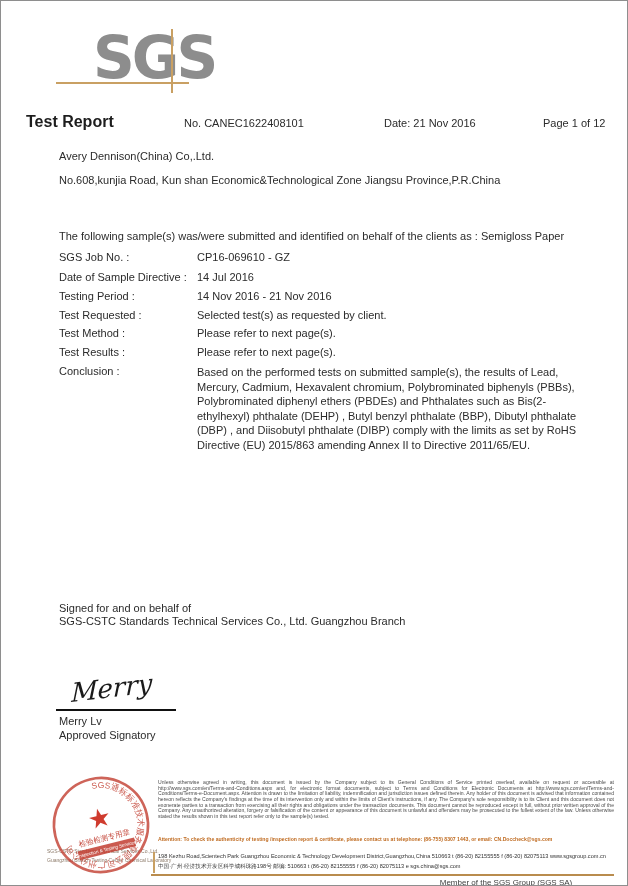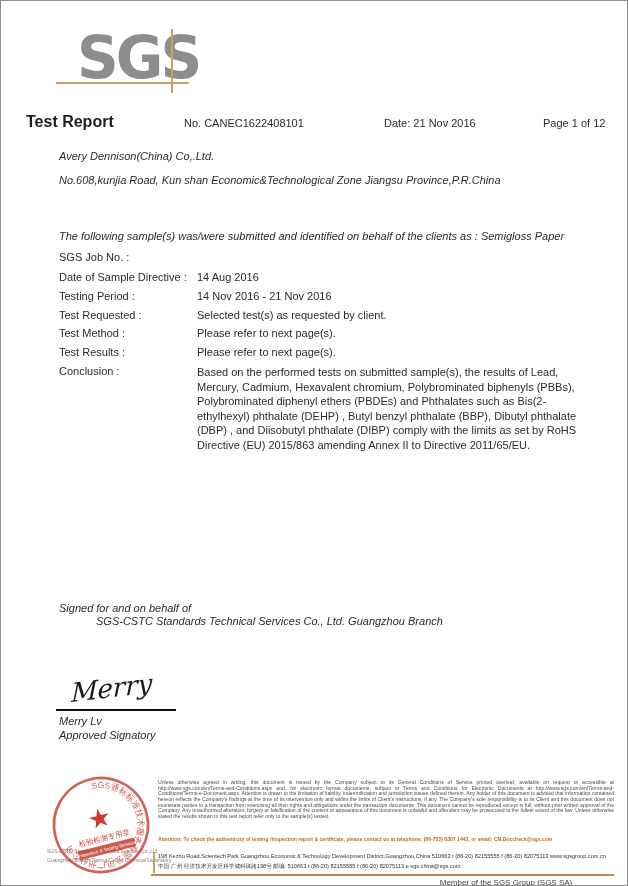--- a/index.html
+++ b/index.html
@@ -13,21 +13,21 @@
   .logo-text{
     font-family:"DejaVu Sans", sans-serif;font-weight:800;font-size:58px;
     color:#8d8d8d;letter-spacing:-3px;line-height:1;
   }
   .logo-hline{background:#c9a063;height:2px;}
   .logo-vline{background:#c9a063;width:2px;}
   
   .report-title{font-size:16px;font-weight:bold;color:#1d1d1d;}
   .header-meta{font-size:11px;color:#2b2b2b;}
   
-  .body-text{font-size:11px;color:#2b2b2b;line-height:1.35;font-style:italic;}
+  .body-text{font-size:11px;color:#2b2b2b;line-height:1.35;}
   .field-row{position:absolute;left:58px;display:flex;font-size:11px;}
   .field-label{width:138px;flex:0 0 138px;}
   .field-value{width:382px;}
   .conclusion-value{line-height:14.6px;}
   
   .sig-script{
     font-family:"DejaVu Serif", serif;font-style:italic;font-size:26px;color:#1a1a1a;
     display:inline-block;transform:rotate(-7deg) skewX(-8deg);
   }
   .sig-line{background:#111;height:2px;}
@@ -46,42 +46,43 @@
   .stamp-wrap{transform:rotate(-14deg);opacity:.92;}
   .stamp-company{
     font-size:5px;line-height:6.5px;color:#8d7b6a;white-space:nowrap;
   }
 </style>
 </head>
 <body>
 
 <div class="page">
 
-  <div class="abs" style="left:76px;top:28px;">
+  <div class="abs" style="left:92px;top:28px;">
     <span class="logo-text">SGS</span>
   </div>
   <div class="abs logo-hline" style="left:55px;top:81px;width:133px;"></div>
   <div class="abs logo-vline" style="left:170px;top:28px;height:64px;"></div>
 
   <div class="abs report-title" style="left:25px;top:112px;">Test Report</div>
   <div class="abs header-meta" style="left:183px;top:116px;">No. CANEC1622408101</div>
   <div class="abs header-meta" style="left:383px;top:116px;">Date: 21 Nov 2016</div>
   <div class="abs header-meta" style="left:498px;top:116px;padding-left:44px;">Page 1 of 12</div>
 
   <div class="abs body-text" style="left:58px;top:148px;">Avery Dennison(China) Co,.Ltd.</div>
   <div class="abs body-text" style="left:58px;top:172px;">No.608,kunjia Road, Kun shan Economic&amp;Technological Zone Jiangsu Province,P.R.China</div>
 
   <div class="abs body-text" style="left:58px;top:228px;width:540px;">The following sample(s) was/were submitted and identified on behalf of the clients as : Semigloss Paper</div>
 
   <div class="field-row" style="top:250px;align-items:flex-end;">
     <span class="field-label">SGS Job No. :</span>
+    <span class="field-value">CP16-069610 - GZ</span>
   </div>
   <div class="field-row" style="top:270px;">
     <span class="field-label">Date of Sample Directive :</span>
-    <span class="field-value">14 Aug 2016</span>
+    <span class="field-value">14 Jul 2016</span>
   </div>
   <div class="field-row" style="top:289px;align-items:center;">
     <span class="field-label">Testing Period :</span>
     <span class="field-value">14 Nov 2016 - 21 Nov 2016</span>
   </div>
   <div class="field-row" style="top:308px;">
     <span class="field-label">Test Requested :</span>
     <span class="field-value">Selected test(s) as requested by client.</span>
   </div>
   <div class="field-row" style="top:326px;">
@@ -91,21 +92,21 @@
   <div class="field-row" style="top:345px;">
     <span class="field-label">Test Results :</span>
     <span class="field-value">Please refer to next page(s).</span>
   </div>
   <div class="field-row" style="top:364px;">
     <span class="field-label">Conclusion :</span>
     <span class="field-value conclusion-value">Based on the performed tests on submitted sample(s), the results of Lead, Mercury, Cadmium, Hexavalent chromium, Polybrominated biphenyls (PBBs), Polybrominated diphenyl ethers (PBDEs) and Phthalates such as Bis(2-ethylhexyl) phthalate (DEHP) , Butyl benzyl phthalate (BBP), Dibutyl phthalate (DBP) , and Diisobutyl phthalate (DIBP) comply with the limits as set by RoHS Directive (EU) 2015/863 amending Annex II to Directive 2011/65/EU.</span>
   </div>
 
   <div class="abs body-text" style="left:58px;top:600px;">Signed for and on behalf of</div>
-  <div class="abs body-text" style="left:58px;top:613px;margin-left:37px;">SGS-CSTC Standards Technical Services Co., Ltd. Guangzhou Branch</div>
+  <div class="abs body-text" style="left:58px;top:613px;">SGS-CSTC Standards Technical Services Co., Ltd. Guangzhou Branch</div>
   <div class="abs" style="left:70px;top:672px;">
     <span class="sig-script">Merry</span>
   </div>
   <div class="abs sig-line" style="left:55px;top:708px;width:120px;"></div>
   <div class="abs body-text" style="left:58px;top:713px;">Merry Lv</div>
   <div class="abs body-text" style="left:58px;top:727px;">Approved Signatory</div>
 
   <div class="abs stamp-company" style="left:46px;top:847px;">SGS-CSTC Standards Technical Services Co.,Ltd.</div>
   <div class="abs stamp-company" style="left:46px;top:856px;">Guangzhou Branch Testing Center Chemical Laboratory</div>
 

